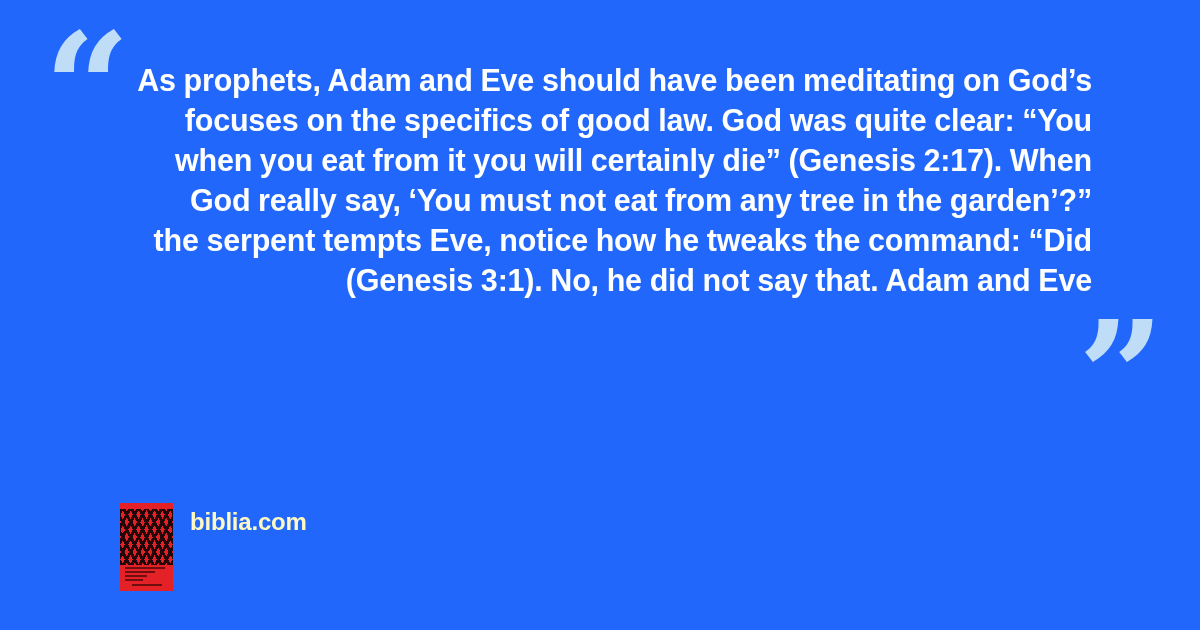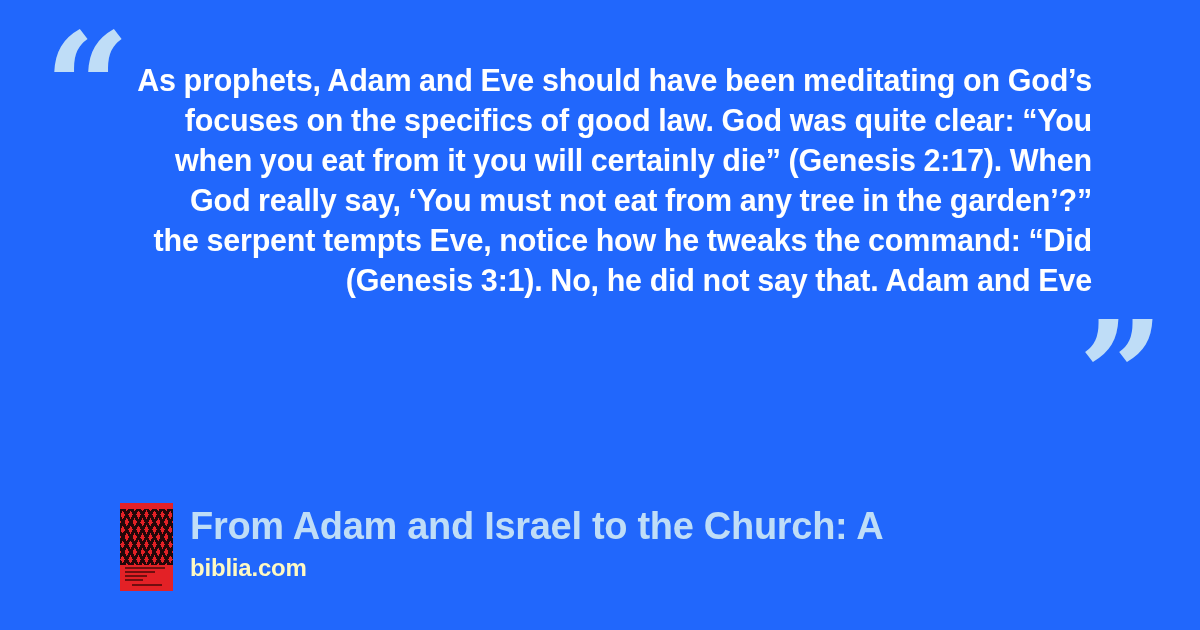--- a/index.html
+++ b/index.html
@@ -163,19 +163,18 @@
       <div class="book-textblock">
         <div class="book-textline w1"></div>
         <div class="book-textline w2"></div>
         <div class="book-textline w3"></div>
         <div class="book-textline w4"></div>
       </div>
       <div class="book-byline"></div>
     </div>
 
     <div class="footer-text">
-      <div class="footer-title">From Adam and Israel to the Church: A</div>
       <div class="footer-domain">biblia.com</div>
     </div>
 
   </div>
 
 </div>
 
 </body></html>

